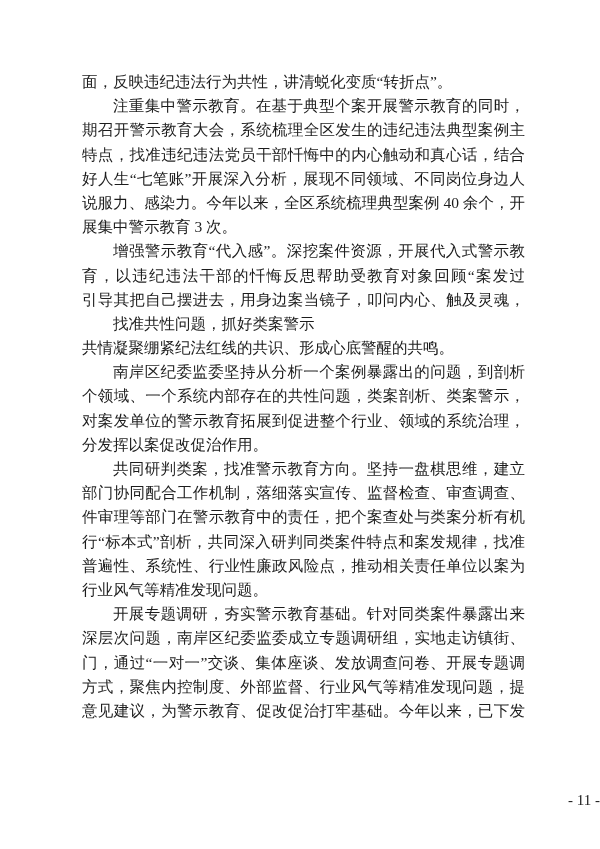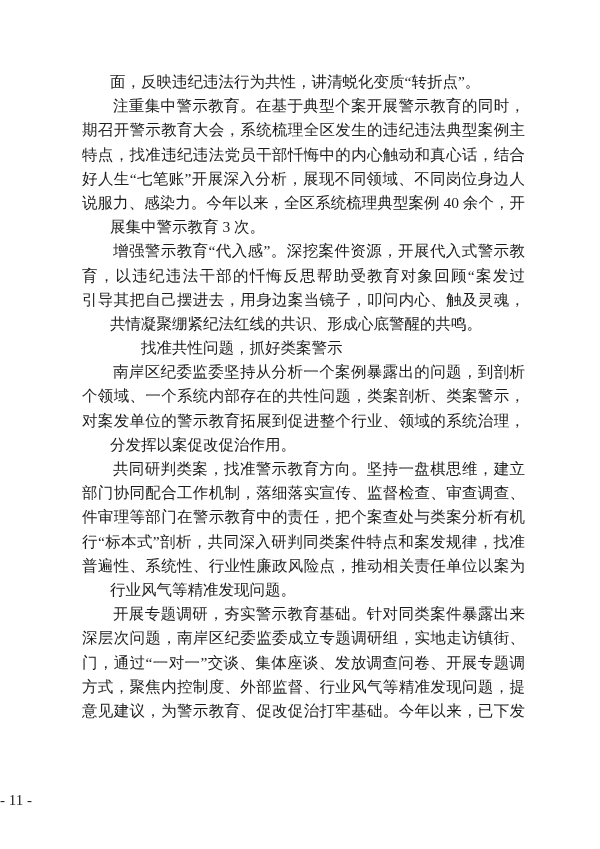--- a/index.html
+++ b/index.html
@@ -27,53 +27,52 @@
     height: 24.2px;
     line-height: 24.2px;
     overflow: hidden;
     text-align: justify;
     text-align-last: justify;
     text-justify: inter-character;
   }
   .line.last {
     text-align: right;
     text-align-last: left;
-    margin-left: 28px;
   }
   .line.indent {
     text-indent: 31px;
   }
   .footer {
     position: absolute;
     top: 791px;
     left: 0;
     width: 600px;
-    text-align: left;
+    text-align: right;
     color: #1c1c1c;
     font-size: 15px;
     line-height: 18px;
   }
 </style>
 </head>
 <body>
 
 <div class="page">
   <div class="text-block">
     <div class="line last">面，反映违纪违法行为共性，讲清蜕化变质“转折点”。</div>
     <div class="line indent">注重集中警示教育。在基于典型个案开展警示教育的同时，定</div>
     <div class="line">期召开警示教育大会，系统梳理全区发生的违纪违法典型案例主要</div>
     <div class="line">特点，找准违纪违法党员干部忏悔中的内心触动和真心话，结合算</div>
     <div class="line">好人生“七笔账”开展深入分析，展现不同领域、不同岗位身边人</div>
     <div class="line">说服力、感染力。今年以来，全区系统梳理典型案例 40 余个，开</div>
     <div class="line last">展集中警示教育 3 次。</div>
     <div class="line indent">增强警示教育“代入感”。深挖案件资源，开展代入式警示教</div>
     <div class="line">育，以违纪违法干部的忏悔反思帮助受教育对象回顾“案发过程”，</div>
     <div class="line">引导其把自己摆进去，用身边案当镜子，叩问内心、触及灵魂，用</div>
+    <div class="line last indent">找准共性问题，抓好类案警示</div>
     <div class="line last">共情凝聚绷紧纪法红线的共识、形成心底警醒的共鸣。</div>
-    <div class="line last indent">找准共性问题，抓好类案警示</div>
     <div class="line indent">南岸区纪委监委坚持从分析一个案例暴露出的问题，到剖析一</div>
     <div class="line">个领域、一个系统内部存在的共性问题，类案剖析、类案警示，把</div>
     <div class="line">对案发单位的警示教育拓展到促进整个行业、领域的系统治理，充</div>
     <div class="line last">分发挥以案促改促治作用。</div>
     <div class="line indent">共同研判类案，找准警示教育方向。坚持一盘棋思维，建立多</div>
     <div class="line">部门协同配合工作机制，落细落实宣传、监督检查、审查调查、案</div>
     <div class="line">件审理等部门在警示教育中的责任，把个案查处与类案分析有机结</div>
     <div class="line">行“标本式”剖析，共同深入研判同类案件特点和案发规律，找准</div>
     <div class="line">普遍性、系统性、行业性廉政风险点，推动相关责任单位以案为鉴</div>
     <div class="line last">行业风气等精准发现问题。</div>

